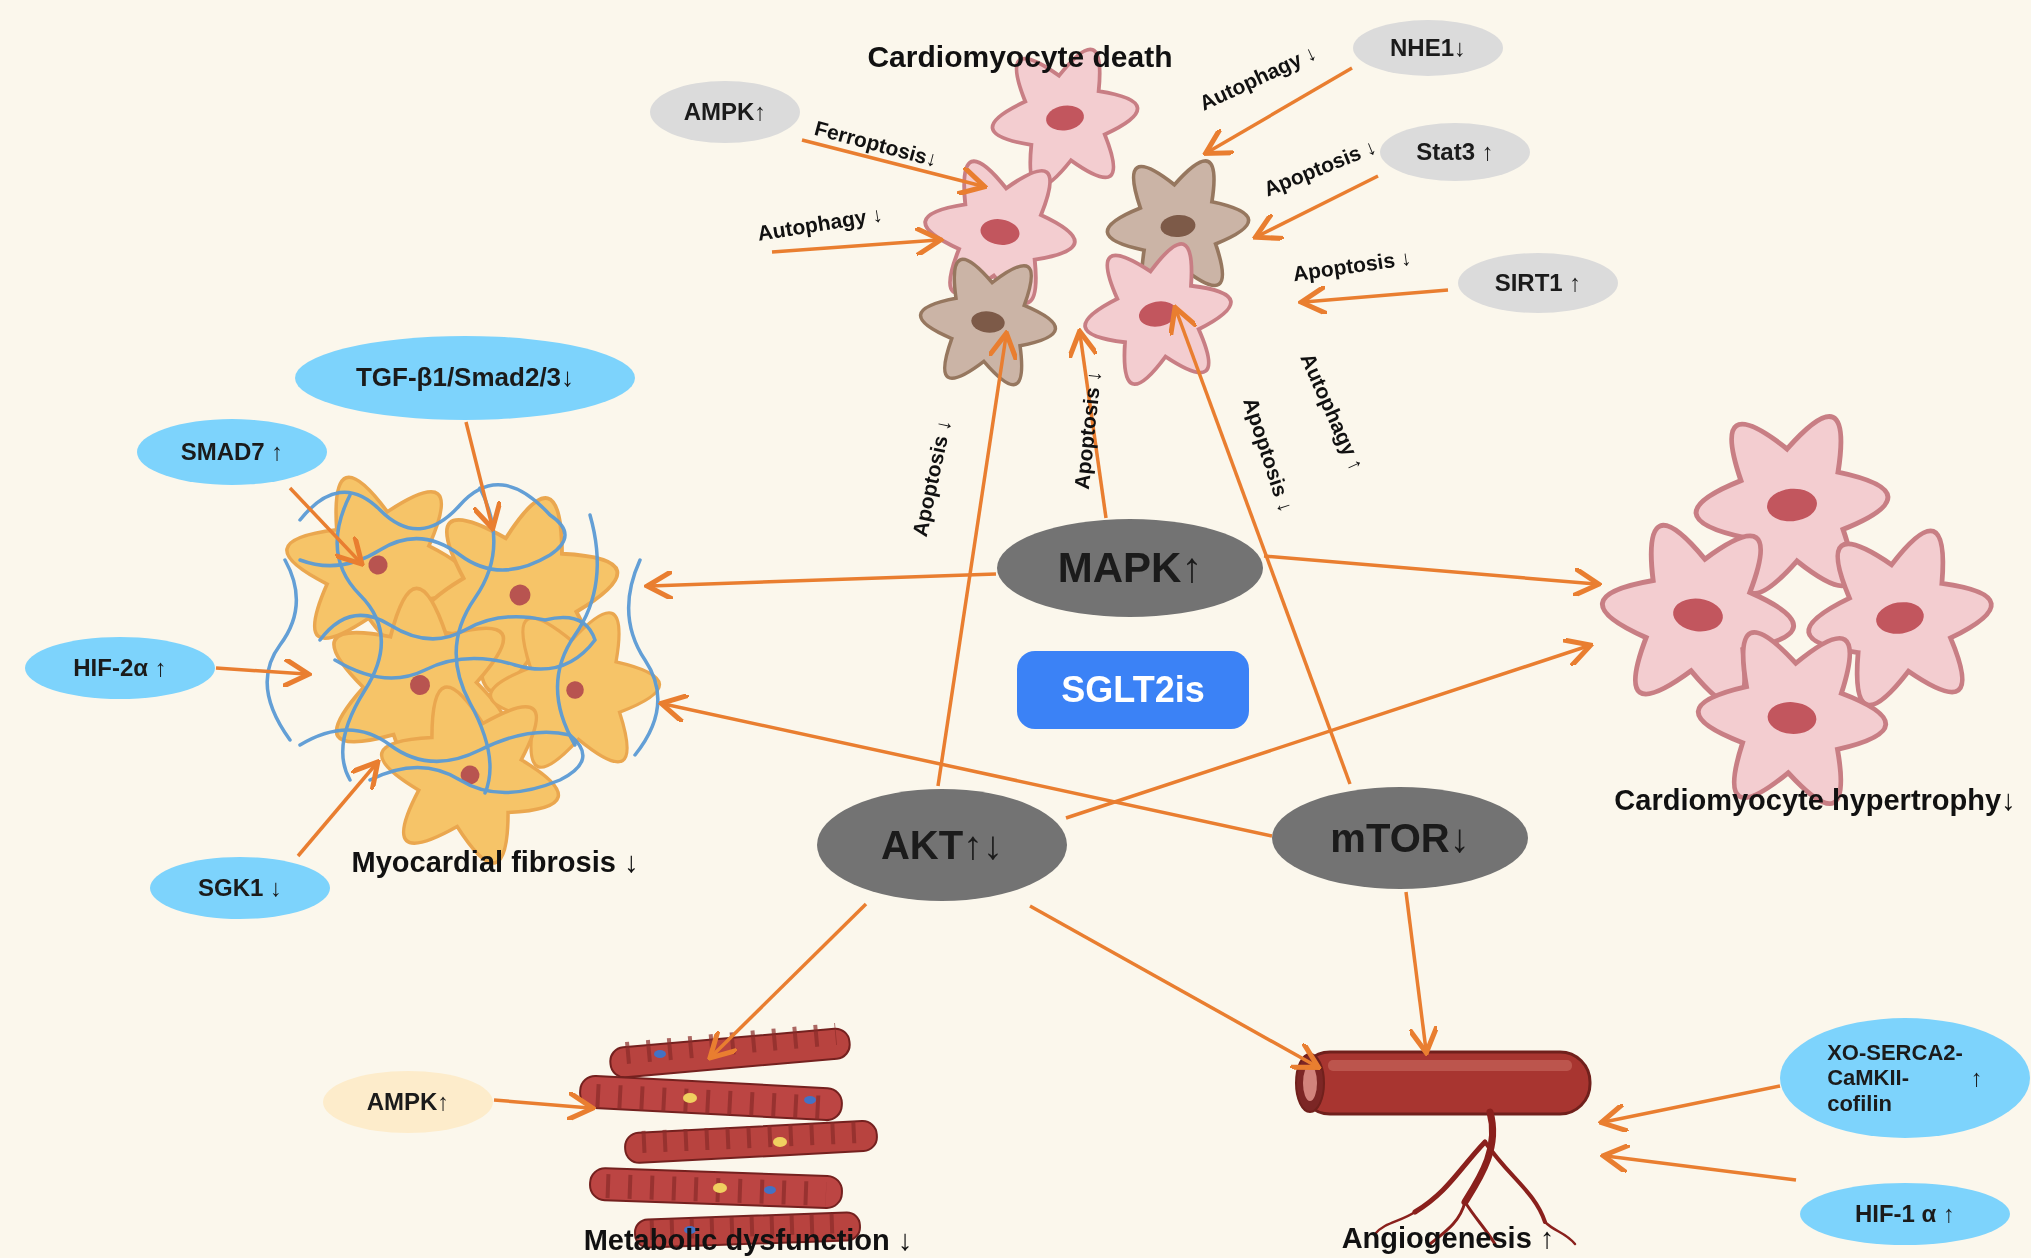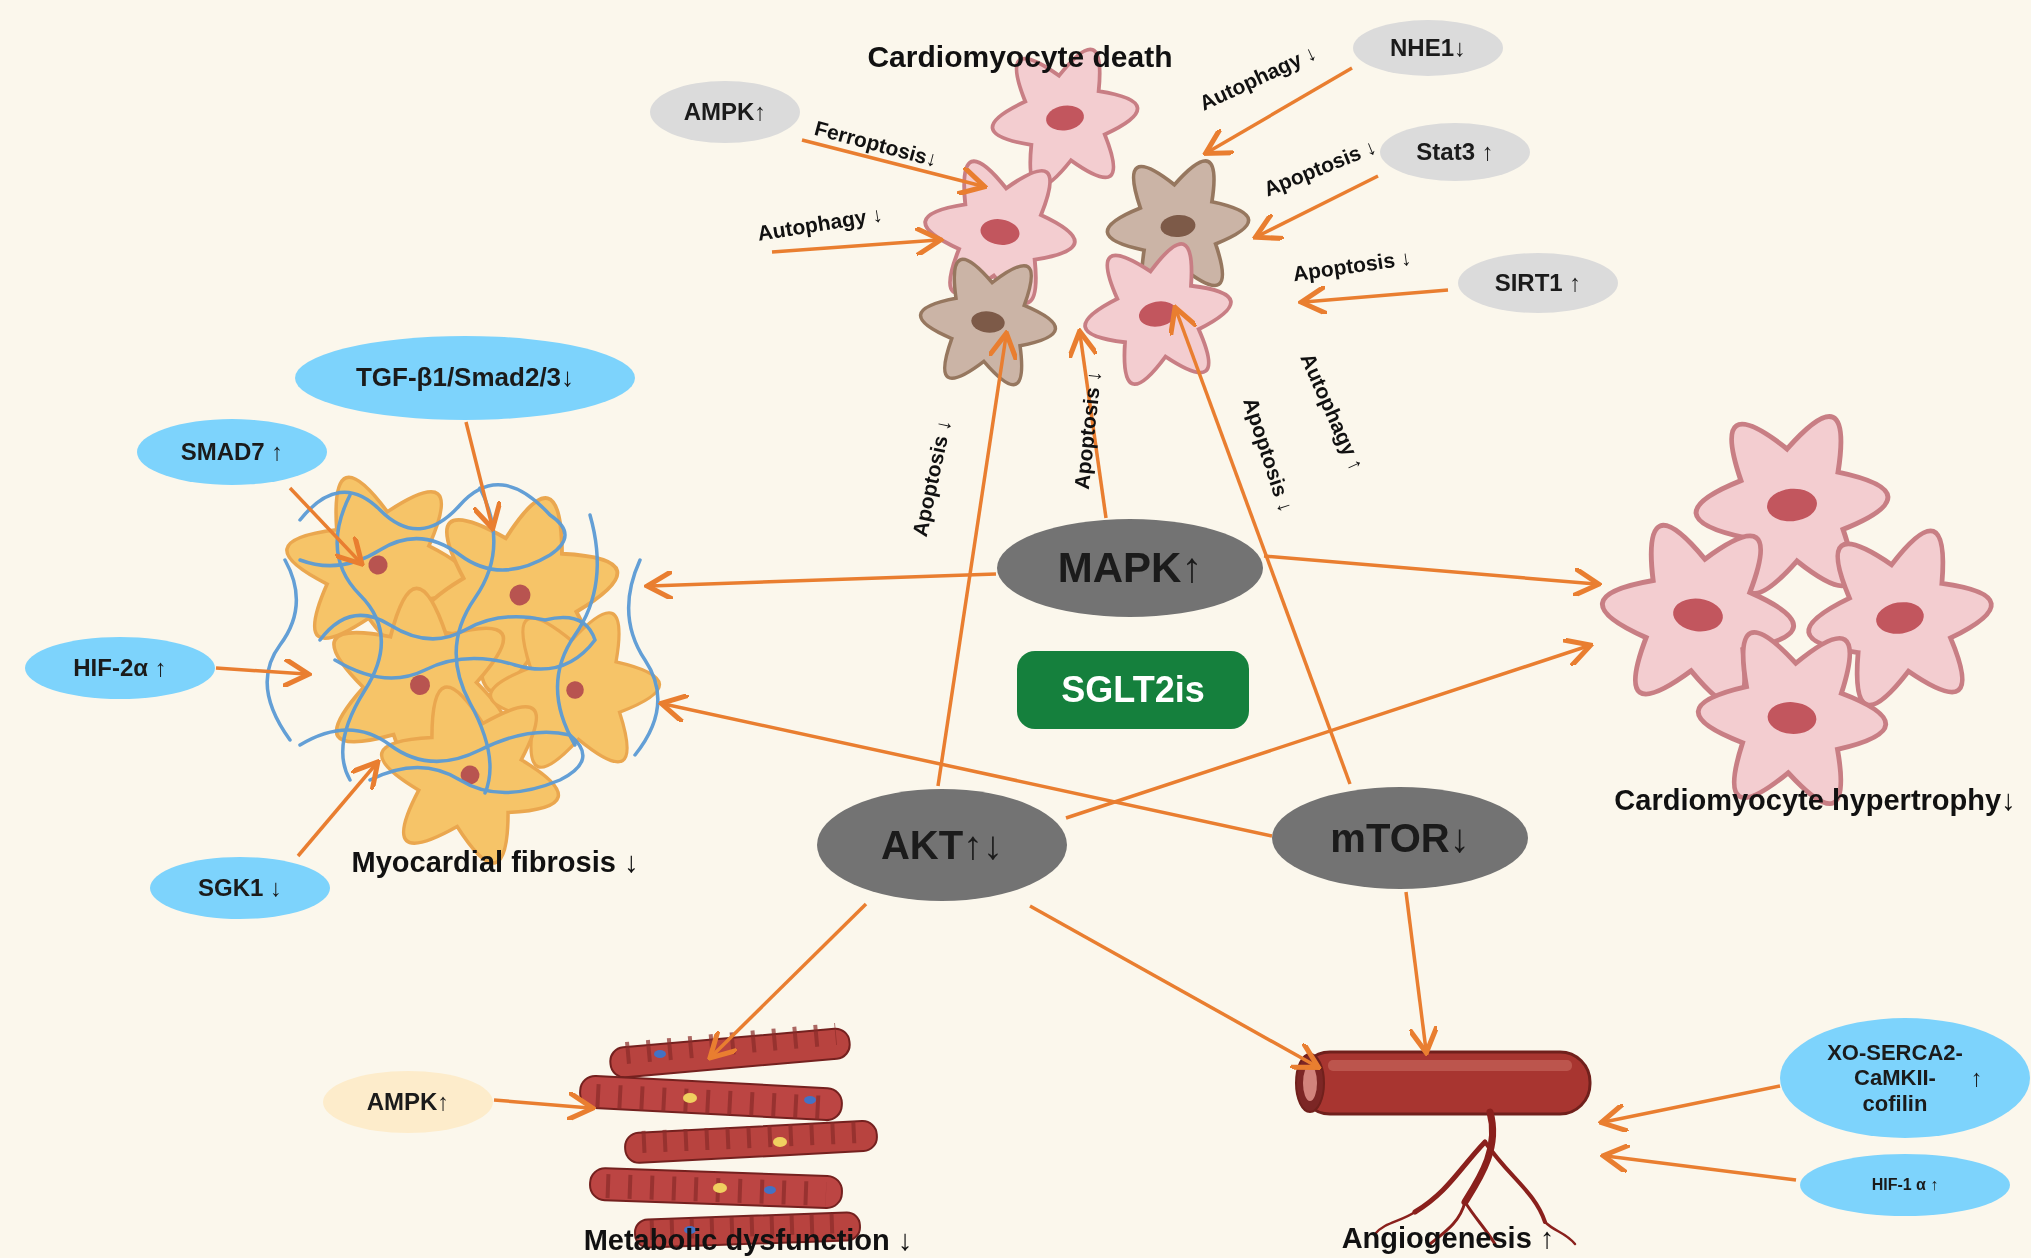--- a/index.html
+++ b/index.html
@@ -7,26 +7,26 @@
          font-family:"Liberation Sans",sans-serif;overflow:hidden;}
   svg.layer{position:absolute;left:0;top:0;}
   .node{position:absolute;display:flex;align-items:center;justify-content:center;
         text-align:center;border-radius:50%;font-weight:bold;color:#1b1b1b;
         transform:translate(-50%,-50%);line-height:1.15;}
   .gray{background:#dbdbdb;}
   .blue{background:#7dd3fc;}
   .yellow{background:#fdeccb;}
   .green{background:#737373;}
   .sglt{position:absolute;display:flex;align-items:center;justify-content:center;
-        background:#15803d;color:#ffffff;border-radius:18px;font-weight:600;
+        background:#3b82f6;color:#ffffff;border-radius:18px;font-weight:600;
         transform:translate(-50%,-50%);}
   .plabel{position:absolute;font-weight:bold;color:#111;transform:translate(-50%,-50%);
           white-space:nowrap;}
   .alabel{position:absolute;font-weight:bold;color:#111;white-space:nowrap;font-size:21px;}
-  .xo-lines{display:flex;flex-direction:column;align-items:center;font-size:22px;font-weight:bold;}
+  .xo-lines{display:flex;flex-direction:column;align-items:flex-start;font-size:22px;font-weight:bold;}
   .xo-wrap{display:flex;align-items:center;gap:8px;}
 </style>
 </head>
 <body>
 
 <div class="stage">
 
   <svg class="layer" width="2031" height="1258" viewBox="0 0 2031 1258">
     <defs>
       <marker id="ah" viewBox="0 0 10 10" refX="8" refY="5" markerWidth="8" markerHeight="8" orient="auto">
@@ -167,21 +167,21 @@
   <div class="node blue" style="left:1905px;top:1078px;width:250px;height:120px;">
     <div class="xo-wrap">
       <div class="xo-lines">
         <span>XO-SERCA2-</span>
         <span>CaMKII-</span>
         <span>cofilin</span>
       </div>
       <span style="font-size:24px;font-weight:bold;">↑</span>
     </div>
   </div>
-  <div class="node blue" style="left:1905px;top:1185px;width:210px;height:62px;font-size:16px;">HIF-1 α ↑</div>
+  <div class="node blue" style="left:1905px;top:1214px;width:210px;height:62px;font-size:24px;">HIF-1 α ↑</div>
 
   <div class="plabel" style="left:1020px;top:57px;font-size:30px;">Cardiomyocyte death</div>
   <div class="plabel" style="left:495px;top:862px;font-size:29px;">Myocardial fibrosis ↓</div>
   <div class="plabel" style="left:1815px;top:800px;font-size:29px;">Cardiomyocyte hypertrophy↓</div>
   <div class="plabel" style="left:748px;top:1240px;font-size:29px;">Metabolic dysfunction ↓</div>
   <div class="plabel" style="left:1448px;top:1238px;font-size:29px;">Angiogenesis ↑</div>
 
   <div class="alabel" style="left:876px;top:144px;transform:translate(-50%,-50%) rotate(15deg);">Ferroptosis↓</div>
   <div class="alabel" style="left:1258px;top:78px;transform:translate(-50%,-50%) rotate(-25deg);">Autophagy ↓</div>
   <div class="alabel" style="left:820px;top:224px;transform:translate(-50%,-50%) rotate(-9deg);">Autophagy ↓</div>

